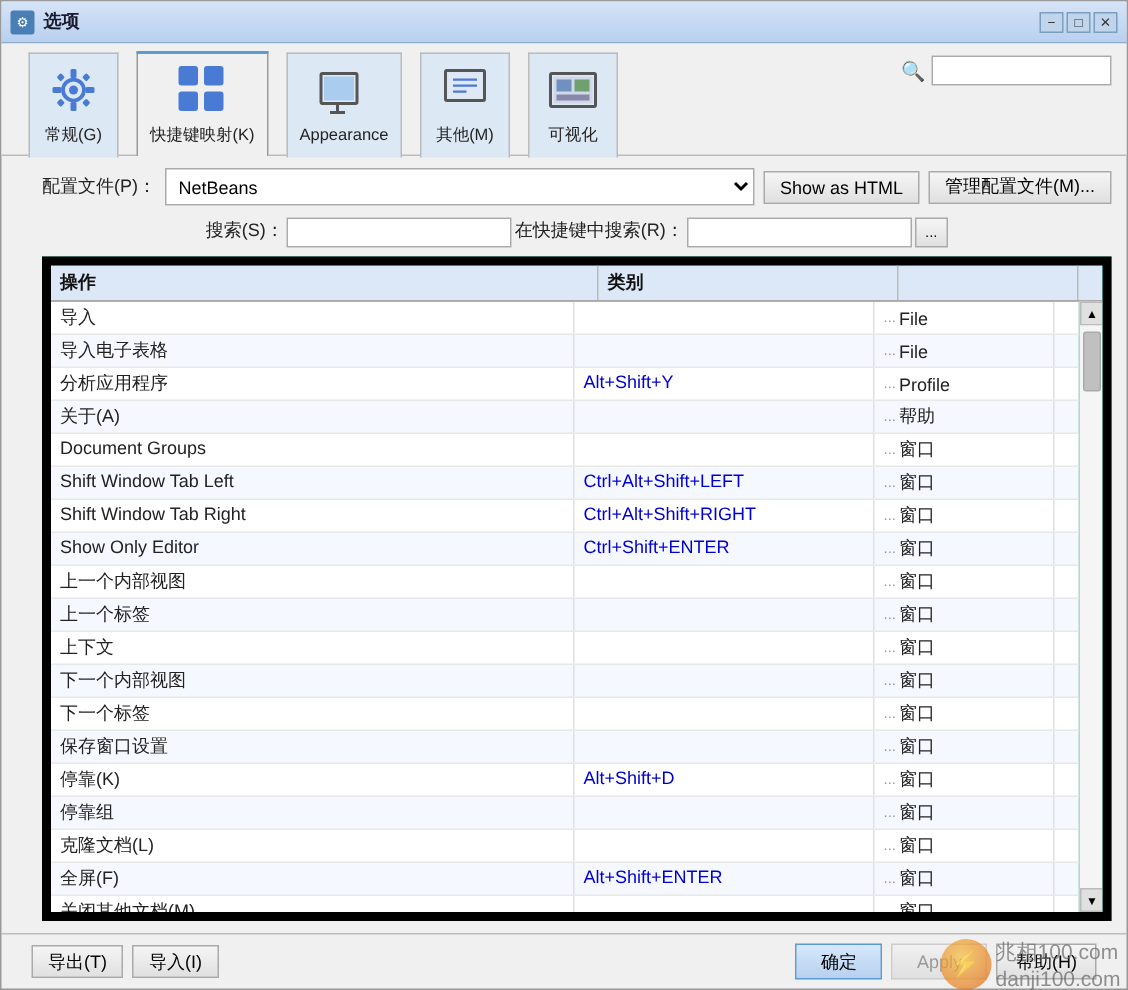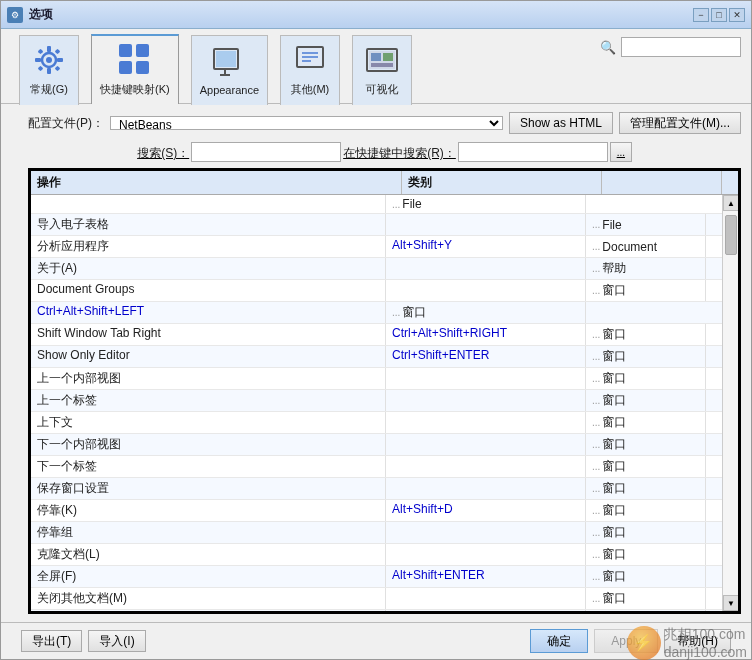--- a/index.html
+++ b/index.html
@@ -137,60 +137,59 @@
       margin-left: 17px;
     }
     .row1 {
       display: flex;
       align-items: center;
       margin-bottom: 8px;
       gap: 6px;
     }
     .label-text { color: #222; font-size: 12px; white-space: nowrap; }
     .profile-select {
-      flex: 1; height: 14px;
+      flex: 1; height: 25px;
       border: 1px solid #aaa;
       background: white;
       font-size: 12px;
       padding: 0 4px;
     }
     .btn {
       height: 22px;
       padding: 0 10px;
       border: 1px solid #aaa;
       background: linear-gradient(to bottom, #f5f5f5, #e0e0e0);
       font-size: 12px;
       cursor: pointer;
       white-space: nowrap;
     }
     .row2 {
       display: flex;
-      align-items: flex-end;
+      align-items: flex-start;
       margin-bottom: 6px;
       gap: 2px;
       justify-content: center;
-      text-decoration: underline;
     }
     .search-input {
       width: 150px; height: 20px;
       border: 1px solid #aaa;
       background: white;
       padding: 0 3px;
       font-size: 12px;
     }
     .search-btn-small {
       width: 22px; height: 20px;
       border: 1px solid #aaa;
       background: linear-gradient(to bottom, #f5f5f5, #e0e0e0);
       display: flex; align-items: center; justify-content: center;
       cursor: pointer; font-size: 10px;
     }
     .table-container {
       flex: 1;
-      border: 3px solid #000000;
+      border: 6px solid #000000;
       overflow: hidden;
       display: flex;
       flex-direction: column;
       background: #14b8a6;
     }
     .table-header {
       display: grid;
       grid-template-columns: 1fr 200px 120px 16px;
       background: #dce8f8;
       border-bottom: 1px solid #aaa;
@@ -412,59 +411,61 @@
     <div class="table-container">
       <div class="table-header">
         <div class="th">操作</div>
         <div class="th">类别</div>
         <div class="th"></div>
       </div>
       <div class="table-scroll-wrapper">
         <div class="table-body" id="table-body">
 
         <div class="table-row">
+              <div class="td">导入</div>
               <div class="td shortcut"></div>
               <div class="td category-cell">
                 <span class="cat-dots">...</span>
                 <span> File</span>
               </div>
             </div>
             <div class="table-row">
               <div class="td">导入电子表格</div>
               <div class="td shortcut"></div>
               <div class="td category-cell">
                 <span class="cat-dots">...</span>
                 <span> File</span>
               </div>
             </div>
             <div class="table-row">
               <div class="td">分析应用程序</div>
               <div class="td shortcut">Alt+Shift+Y</div>
               <div class="td category-cell">
                 <span class="cat-dots">...</span>
-                <span> Document</span>
+                <span> Profile</span>
               </div>
             </div>
             <div class="table-row">
               <div class="td">关于(A)</div>
               <div class="td shortcut"></div>
               <div class="td category-cell">
                 <span class="cat-dots">...</span>
                 <span> 帮助</span>
               </div>
             </div>
             <div class="table-row">
               <div class="td">Document Groups</div>
               <div class="td shortcut"></div>
               <div class="td category-cell">
                 <span class="cat-dots">...</span>
                 <span> 窗口</span>
               </div>
             </div>
             <div class="table-row">
+              <div class="td">Shift Window Tab Left</div>
               <div class="td shortcut">Ctrl+Alt+Shift+LEFT</div>
               <div class="td category-cell">
                 <span class="cat-dots">...</span>
                 <span> 窗口</span>
               </div>
             </div>
             <div class="table-row">
               <div class="td">Shift Window Tab Right</div>
               <div class="td shortcut">Ctrl+Alt+Shift+RIGHT</div>
               <div class="td category-cell">

